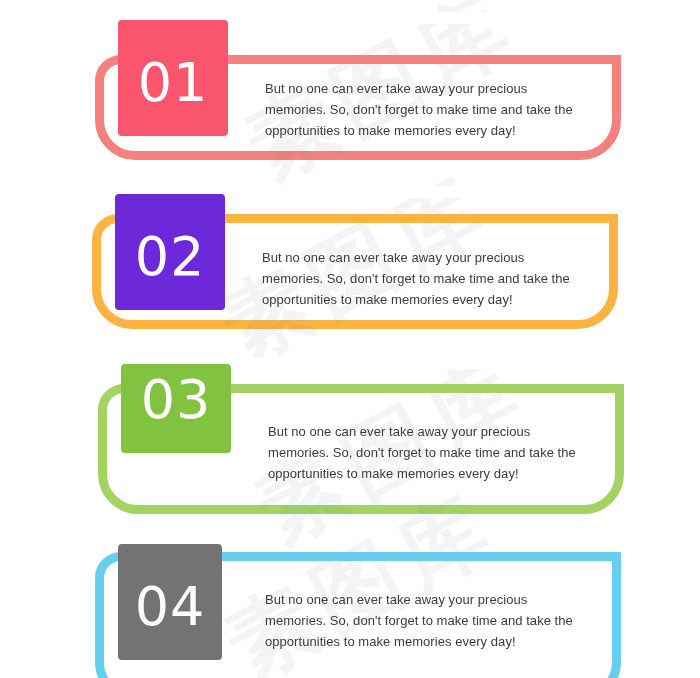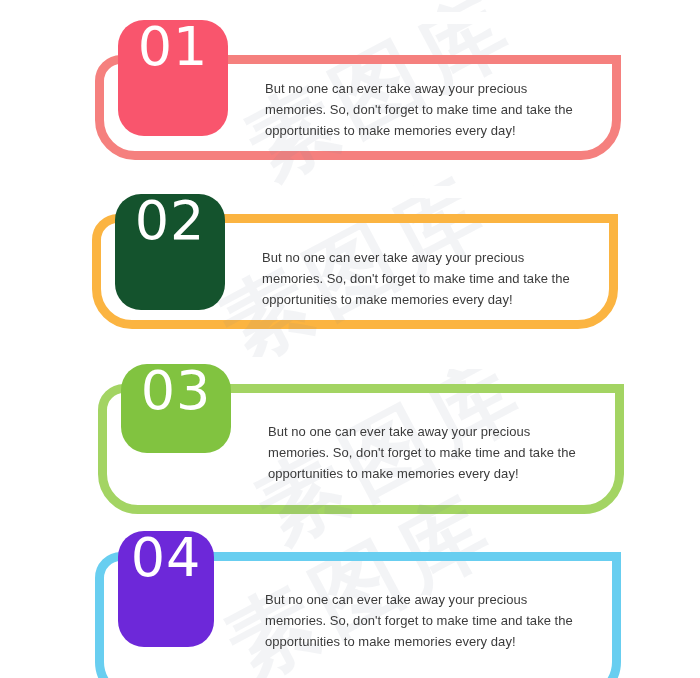--- a/index.html
+++ b/index.html
@@ -56,23 +56,23 @@
     border-width: 9px;
     background: transparent;
     
     border-radius: 26px 0px 40px 40px;
   }
 
   
   .step-badge {
     position: absolute;
     box-sizing: border-box;
-    border-radius: 26px;
+    border-radius: 4px;
     display: flex;
-    align-items: flex-start;
+    align-items: flex-end;
     justify-content: center;
     z-index: 6;
   }
   .step-number {
     font-family: "DejaVu Sans", sans-serif;
     font-size: 54px;
     font-weight: 400;
     color: #ffffff;
     line-height: 1;
     letter-spacing: 1px;
@@ -114,41 +114,41 @@
   <div class="watermark">
     <div class="wm-ch" style="left:238px; top:28px;">素图库</div>
     <div class="wm-ch" style="left:212px; top:210px;">素图库</div>
     <div class="wm-ch" style="left:248px; top:392px;">素图库</div>
     <div class="wm-ch" style="left:218px; top:528px;">素图库</div>
   </div>
 
   <div class="step-row">
     <div class="step-frame" style="left:95px; top:552px; width:526px; height:150px; border-color:#68CEF0;"></div>
     <div class="frame-nub" style="left:236px; top:552px; width:385px; background:#68CEF0;"></div>
-    <div class="step-badge" style="left:118px; top:531px; width:96px; height:116px; background:#6d28d9;">
+    <div class="step-badge" style="left:118px; top:544px; width:104px; height:116px; background:#737373;">
       <span class="step-number">04</span>
     </div>
     <div class="step-text" style="left:265px; top:589px;">But no one can ever take away your precious memories. So, don't forget to make time and take the opportunities to make memories every day!</div>
   </div>
 
   <div class="step-row">
     <div class="mask" style="left:86px; top:357px; width:560px; height:12px;"></div>
     <div class="step-frame" style="left:98px; top:384px; width:526px; height:130px; border-color:#A3D463;"></div>
     <div class="frame-nub" style="left:239px; top:384px; width:385px; background:#A3D463;"></div>
     <div class="step-badge" style="left:121px; top:364px; width:110px; height:89px; background:#81C340;">
       <span class="step-number">03</span>
     </div>
     <div class="step-text" style="left:268px; top:421px;">But no one can ever take away your precious memories. So, don't forget to make time and take the opportunities to make memories every day!</div>
   </div>
 
   <div class="step-row">
     <div class="mask" style="left:86px; top:186px; width:560px; height:12px;"></div>
     <div class="step-frame" style="left:92px; top:214px; width:526px; height:115px; border-color:#FBB441;"></div>
     <div class="frame-nub" style="left:233px; top:214px; width:385px; background:#FBB441;"></div>
-    <div class="step-badge" style="left:115px; top:194px; width:110px; height:116px; background:#14532d;">
+    <div class="step-badge" style="left:115px; top:194px; width:110px; height:116px; background:#6d28d9;">
       <span class="step-number">02</span>
     </div>
     <div class="step-text" style="left:262px; top:247px;">But no one can ever take away your precious memories. So, don't forget to make time and take the opportunities to make memories every day!</div>
   </div>
 
   <div class="step-row">
     <div class="mask" style="left:86px; top:12px; width:560px; height:12px;"></div>
     <div class="step-frame" style="left:95px; top:55px; width:526px; height:105px; border-color:#F5807E;"></div>
     <div class="frame-nub" style="left:236px; top:55px; width:385px; background:#F5807E;"></div>
     <div class="step-badge" style="left:118px; top:20px; width:110px; height:116px; background:#F9556D;">

